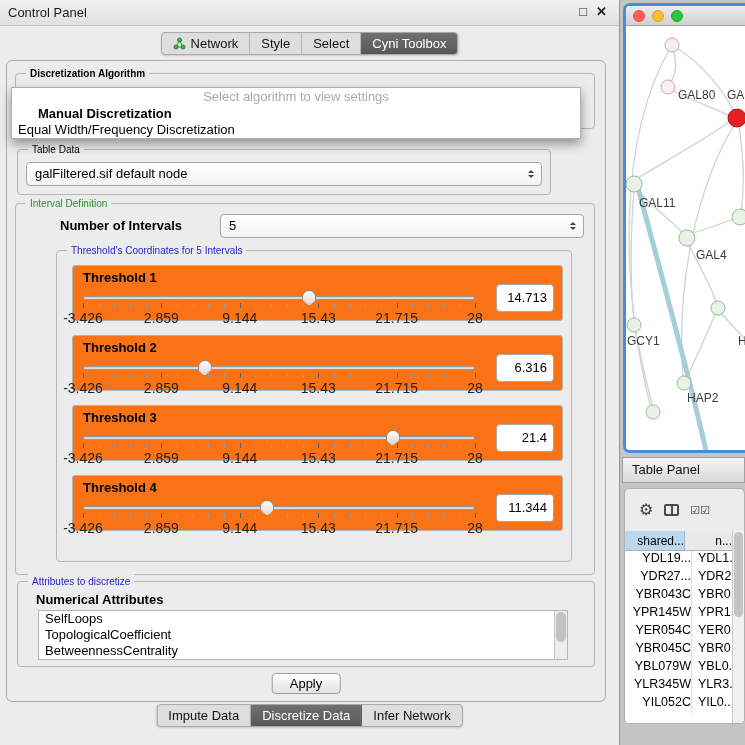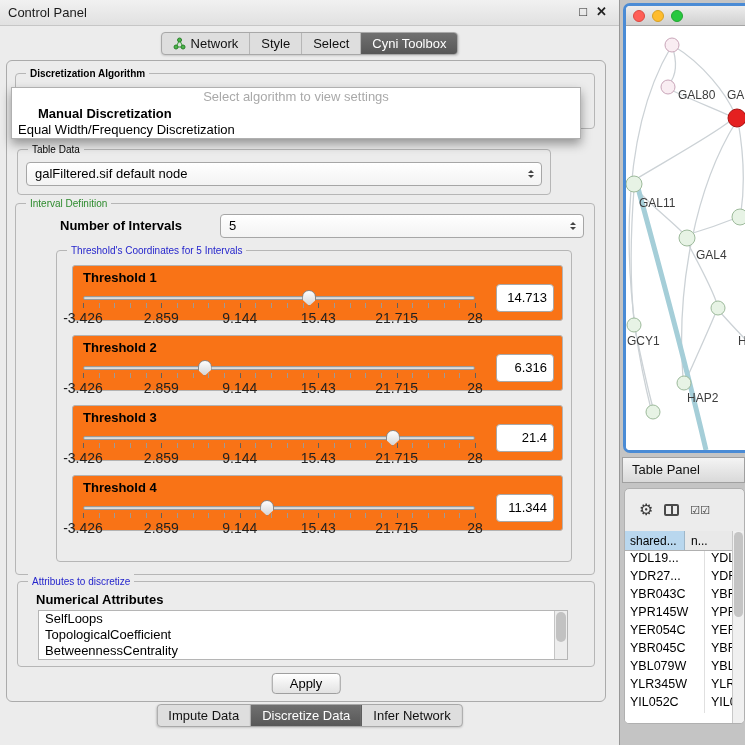--- a/index.html
+++ b/index.html
@@ -88,27 +88,27 @@
 
   .table-panel-header { position:absolute; left:2px; top:457px; width:123px; height:26px; background:linear-gradient(#f4f4f4,#d9d9d9); border:1px solid #a0a0a0; font-size:13px; line-height:24px; padding-left:9px; color:#111; }
 
   .table-area { position:absolute; left:4px; top:488px; width:121px; height:236px; background:#ececec; border:1px solid #b0b0b0; border-radius:5px; overflow:hidden; }
   .table-toolbar { height:42px; display:flex; align-items:center; gap:11px; padding-left:14px; }
   .gear-icon { font-size:16px; color:#3a3a3a; line-height:1; }
   .columns-icon { width:15px; height:12px; border:2px solid #4a4a4a; border-radius:2px; position:relative; }
   .columns-icon::after { content:''; position:absolute; left:4.5px; top:0; bottom:0; width:2px; background:#4a4a4a; }
   .checks-icon { font-size:11px; color:#2a2a2a; letter-spacing:0; }
 
-  .node-table { position:absolute; top:42px; left:0; right:12px; bottom:0; background:#fff; }
+  .node-table { position:absolute; top:42px; left:0; right:12px; bottom:0; background:#fff;text-align:right; }
   .thead { display:flex; height:20px; border-bottom:1px solid #b0b0b0; background:#e9e9e9; font-size:12px; color:#000; }
   .th { padding-top:3px; white-space:nowrap; overflow:hidden; }
   .th.col1 { width:60px; background:var(--header-selected-blue,#b9d7ee); border-right:1px solid #9fb7c9; padding-left:5px; }
   .th.col2 { flex:1; padding-left:6px; }
   .tr { display:flex; height:18px; font-size:12.5px; color:#000; background:#fff; }
-  .td1 { width:80px; padding-left:5px; border-right:1px solid #e0e0e0; white-space:nowrap; overflow:hidden; }
+  .td1 { width:67px; padding-left:5px; border-right:1px solid #e0e0e0; white-space:nowrap; overflow:hidden; }
   .td2 { flex:1; padding-left:6px; white-space:nowrap; overflow:hidden; }
 
   .table-scrollbar { position:absolute; right:0; top:42px; bottom:0; width:12px; background:#f0f0f0; border-left:1px solid #c8c8c8; }
   .table-scroll-thumb { margin:1px; height:85px; background:#c4c4c4; border-radius:5px; }
 </style>
 </head>
 <body>
 
 <div class="screen">
 

